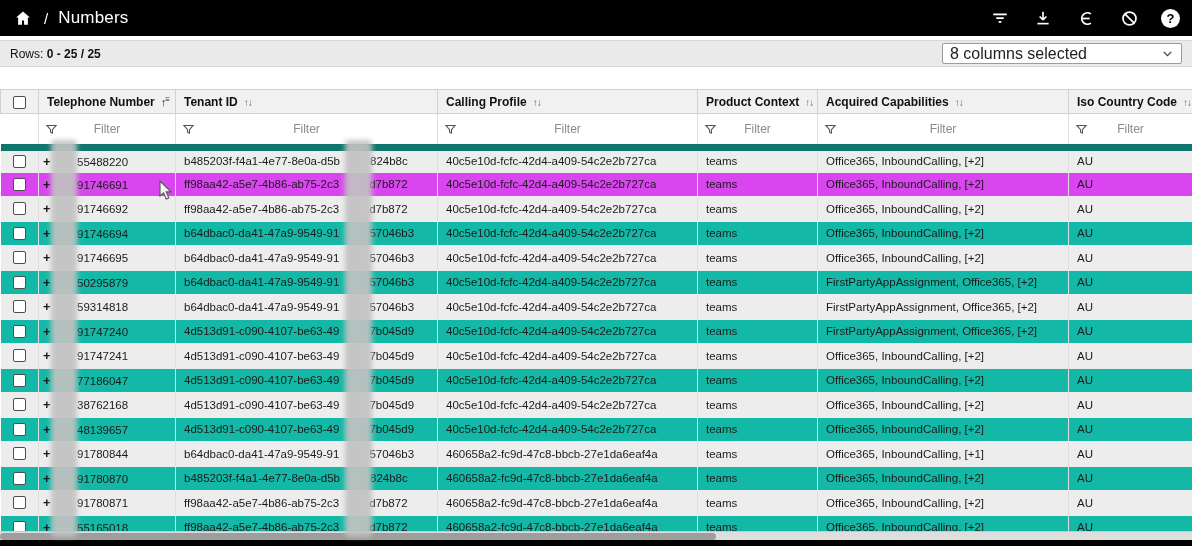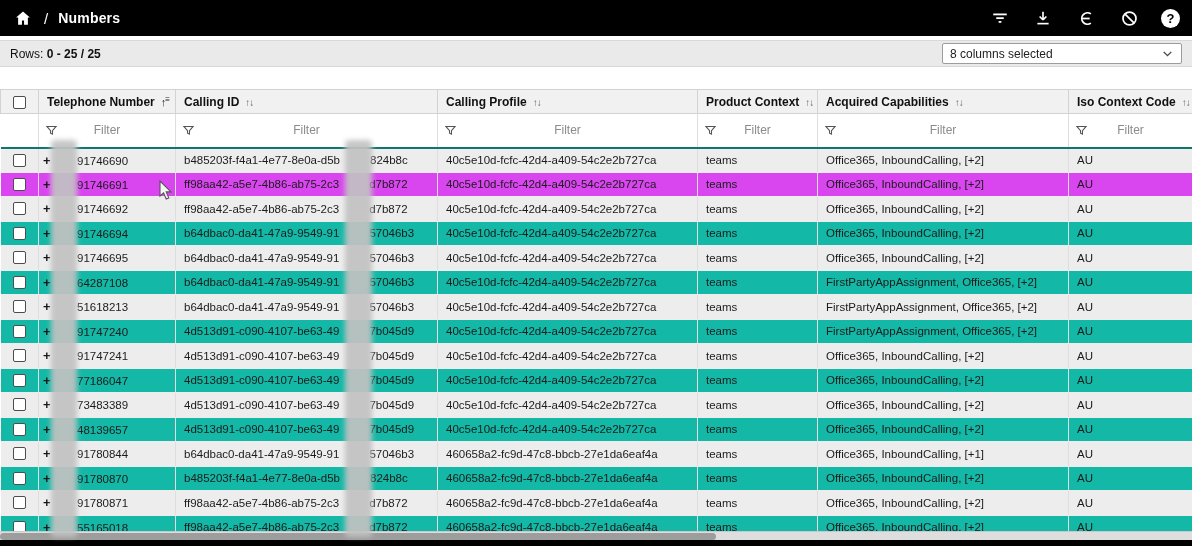--- a/index.html
+++ b/index.html
@@ -3,36 +3,36 @@
 <meta charset="utf-8">
 <style>
   *{box-sizing:border-box;margin:0;padding:0}
   html,body{background:#fff}
   body{font-family:"Liberation Sans",sans-serif}
   .app{position:relative;width:1192px;height:546px;background:#fff;overflow:hidden}
 
   
   .topbar{height:36px;background:#000;display:flex;align-items:center;gap:10px;padding:0 12px;color:#fff}
   .topbar .sep{font-size:15px;color:#fff}
-  .title{font-size:14px;font-weight:bold;letter-spacing:.2px}
+  .title{font-size:17px;font-weight:normal;letter-spacing:.2px}
   .topbar-right{margin-left:auto;display:flex;align-items:center;gap:21px}
   .icon-btn{display:flex;align-items:center;justify-content:center;width:22px;height:22px;cursor:pointer}
   .help-circle{width:19px;height:19px;border-radius:50%;background:#fff;color:#000;font-weight:bold;font-size:13px;display:flex;align-items:center;justify-content:center;cursor:pointer}
 
   
   .toolbar{margin-top:4px;height:27px;background:#eaeaea;border-top:1px solid #d8d8d8;border-bottom:1px solid #d8d8d8;display:flex;align-items:center;padding:12px 10px;font-size:12px;color:#111}
   .rows-info b{font-weight:bold}
-  .columns-select{margin-left:auto;width:240px;height:21px;background:#fff;border:1px solid #9c9c9c;border-radius:2px;display:flex;align-items:center;justify-content:space-between;padding:0 7px;font-size:12px;color:#222;cursor:pointer}
+  .columns-select{margin-left:auto;width:240px;height:21px;background:#fff;border:1px solid #9c9c9c;border-radius:2px;display:flex;align-items:center;justify-content:space-between;padding:0 7px;font-size:16px;color:#222;cursor:pointer}
 
   
   table{border-collapse:collapse;table-layout:fixed;width:1192px;margin-top:22px}
   tr.header-row{height:24px;background:#f1f1f1}
   th{font-size:12px;font-weight:bold;text-align:left;padding:0 8px;border:1px solid #d2d2d2;color:#111;white-space:nowrap;overflow:hidden;cursor:pointer}
   tr.filter-row{height:34px;background:#fff}
-  tr.filter-row td{border-right:1px solid #dedede;border-bottom:2px solid #0f766e;vertical-align:middle;padding:0 6px}
+  tr.filter-row td{border-right:1px solid #dedede;border-bottom:7px solid #0f766e;vertical-align:middle;padding:0 6px}
   .filter-inner{display:flex;align-items:center;height:100%}
   .fph{flex:1;text-align:center;color:#8b8b8b;font-size:12px}
   .fsp{width:13px;flex:none}
   .funnel{flex:none;display:flex;align-items:center}
   tbody td{height:24.5px;font-size:11.5px;color:#1b1b1b;padding:0 8px;border-right:1px solid #dedede;border-bottom:1px solid #ececec;white-space:nowrap;overflow:hidden}
   tbody tr{background:#14b8a6}
   tbody tr.striped{background:#ededed}
   tbody tr.hovered{background:#d946ef}
   .cb-col{width:38px;text-align:center;padding:0!important}
   .cb{display:inline-block;width:13px;height:13px;border:1.6px solid #4d4d4d;border-radius:2px;background:#fff;vertical-align:middle;cursor:pointer}
@@ -122,25 +122,25 @@
         <col style="width:262px">
         <col style="width:260px">
         <col style="width:120px">
         <col style="width:251px">
         <col style="width:124px">
     </colgroup>
     <thead id="thead">
         <tr class="header-row">
           <th class="cb-col"><span class="cb"></span></th>
           <th><span>Telephone Number</span><span class="sort active">↑<span class="mini">≡</span></span></th>
-          <th><span>Calling ID</span><span class="sort">↑↓</span></th>
+          <th><span>Tenant ID</span><span class="sort">↑↓</span></th>
           <th><span>Calling Profile</span><span class="sort">↑↓</span></th>
           <th><span>Product Context</span><span class="sort">↑↓</span></th>
           <th><span>Acquired Capabilities</span><span class="sort">↑↓</span></th>
-          <th><span>Iso Context Code</span><span class="sort">↑↓</span></th>
+          <th><span>Iso Country Code</span><span class="sort">↑↓</span></th>
         </tr>
         <tr class="filter-row">
           <td class="cb-col"></td>
           <td>
             <div class="filter-inner">
               <span class="funnel">
                 <svg width="13" height="13" viewBox="0 0 24 24">
                   <path d="M3.5 4.5h17l-6.7 7.8v6.5l-3.6-1.8v-4.7z" fill="none" stroke="#555" stroke-width="2"></path>
                 </svg>
               </span>
@@ -201,21 +201,21 @@
               </span>
               <span class="fph">Filter</span>
               <span class="fsp"></span>
             </div>
           </td>
         </tr>
       </thead>
     <tbody id="tbody">
         <tr class="striped">
           <td class="cb-col"><span class="cb"></span></td>
-          <td class="phone-cell"><button class="expander">+</button><span class="phone-val">91746690</span></td>
+          <td class="phone-cell"><button class="expander">+</button><span class="phone-val">55488220</span></td>
           <td><span>b485203f-f4a1-4e77-8e0a-d5b</span><span class="gap"></span><span>824b8c</span></td>
           <td>40c5e10d-fcfc-42d4-a409-54c2e2b727ca</td>
           <td>teams</td>
           <td>Office365, InboundCalling, [+2]</td>
           <td>AU</td>
         </tr>
         <tr class="hovered">
           <td class="cb-col"><span class="cb"></span></td>
           <td class="phone-cell"><button class="expander">+</button><span class="phone-val">91746691</span></td>
           <td><span>ff98aa42-a5e7-4b86-ab75-2c3</span><span class="gap"></span><span>d7b872</span></td>
@@ -246,30 +246,30 @@
           <td class="cb-col"><span class="cb"></span></td>
           <td class="phone-cell"><button class="expander">+</button><span class="phone-val">91746695</span></td>
           <td><span>b64dbac0-da41-47a9-9549-91</span><span class="gap"></span><span>57046b3</span></td>
           <td>40c5e10d-fcfc-42d4-a409-54c2e2b727ca</td>
           <td>teams</td>
           <td>Office365, InboundCalling, [+2]</td>
           <td>AU</td>
         </tr>
         <tr>
           <td class="cb-col"><span class="cb"></span></td>
-          <td class="phone-cell"><button class="expander">+</button><span class="phone-val">64287108</span></td>
+          <td class="phone-cell"><button class="expander">+</button><span class="phone-val">50295879</span></td>
           <td><span>b64dbac0-da41-47a9-9549-91</span><span class="gap"></span><span>57046b3</span></td>
           <td>40c5e10d-fcfc-42d4-a409-54c2e2b727ca</td>
           <td>teams</td>
           <td>FirstPartyAppAssignment, Office365, [+2]</td>
           <td>AU</td>
         </tr>
         <tr class="striped">
           <td class="cb-col"><span class="cb"></span></td>
-          <td class="phone-cell"><button class="expander">+</button><span class="phone-val">51618213</span></td>
+          <td class="phone-cell"><button class="expander">+</button><span class="phone-val">59314818</span></td>
           <td><span>b64dbac0-da41-47a9-9549-91</span><span class="gap"></span><span>57046b3</span></td>
           <td>40c5e10d-fcfc-42d4-a409-54c2e2b727ca</td>
           <td>teams</td>
           <td>FirstPartyAppAssignment, Office365, [+2]</td>
           <td>AU</td>
         </tr>
         <tr>
           <td class="cb-col"><span class="cb"></span></td>
           <td class="phone-cell"><button class="expander">+</button><span class="phone-val">91747240</span></td>
           <td><span>4d513d91-c090-4107-be63-49</span><span class="gap"></span><span>7b045d9</span></td>
@@ -291,21 +291,21 @@
           <td class="cb-col"><span class="cb"></span></td>
           <td class="phone-cell"><button class="expander">+</button><span class="phone-val">77186047</span></td>
           <td><span>4d513d91-c090-4107-be63-49</span><span class="gap"></span><span>7b045d9</span></td>
           <td>40c5e10d-fcfc-42d4-a409-54c2e2b727ca</td>
           <td>teams</td>
           <td>Office365, InboundCalling, [+2]</td>
           <td>AU</td>
         </tr>
         <tr class="striped">
           <td class="cb-col"><span class="cb"></span></td>
-          <td class="phone-cell"><button class="expander">+</button><span class="phone-val">73483389</span></td>
+          <td class="phone-cell"><button class="expander">+</button><span class="phone-val">38762168</span></td>
           <td><span>4d513d91-c090-4107-be63-49</span><span class="gap"></span><span>7b045d9</span></td>
           <td>40c5e10d-fcfc-42d4-a409-54c2e2b727ca</td>
           <td>teams</td>
           <td>Office365, InboundCalling, [+2]</td>
           <td>AU</td>
         </tr>
         <tr>
           <td class="cb-col"><span class="cb"></span></td>
           <td class="phone-cell"><button class="expander">+</button><span class="phone-val">48139657</span></td>
           <td><span>4d513d91-c090-4107-be63-49</span><span class="gap"></span><span>7b045d9</span></td>

